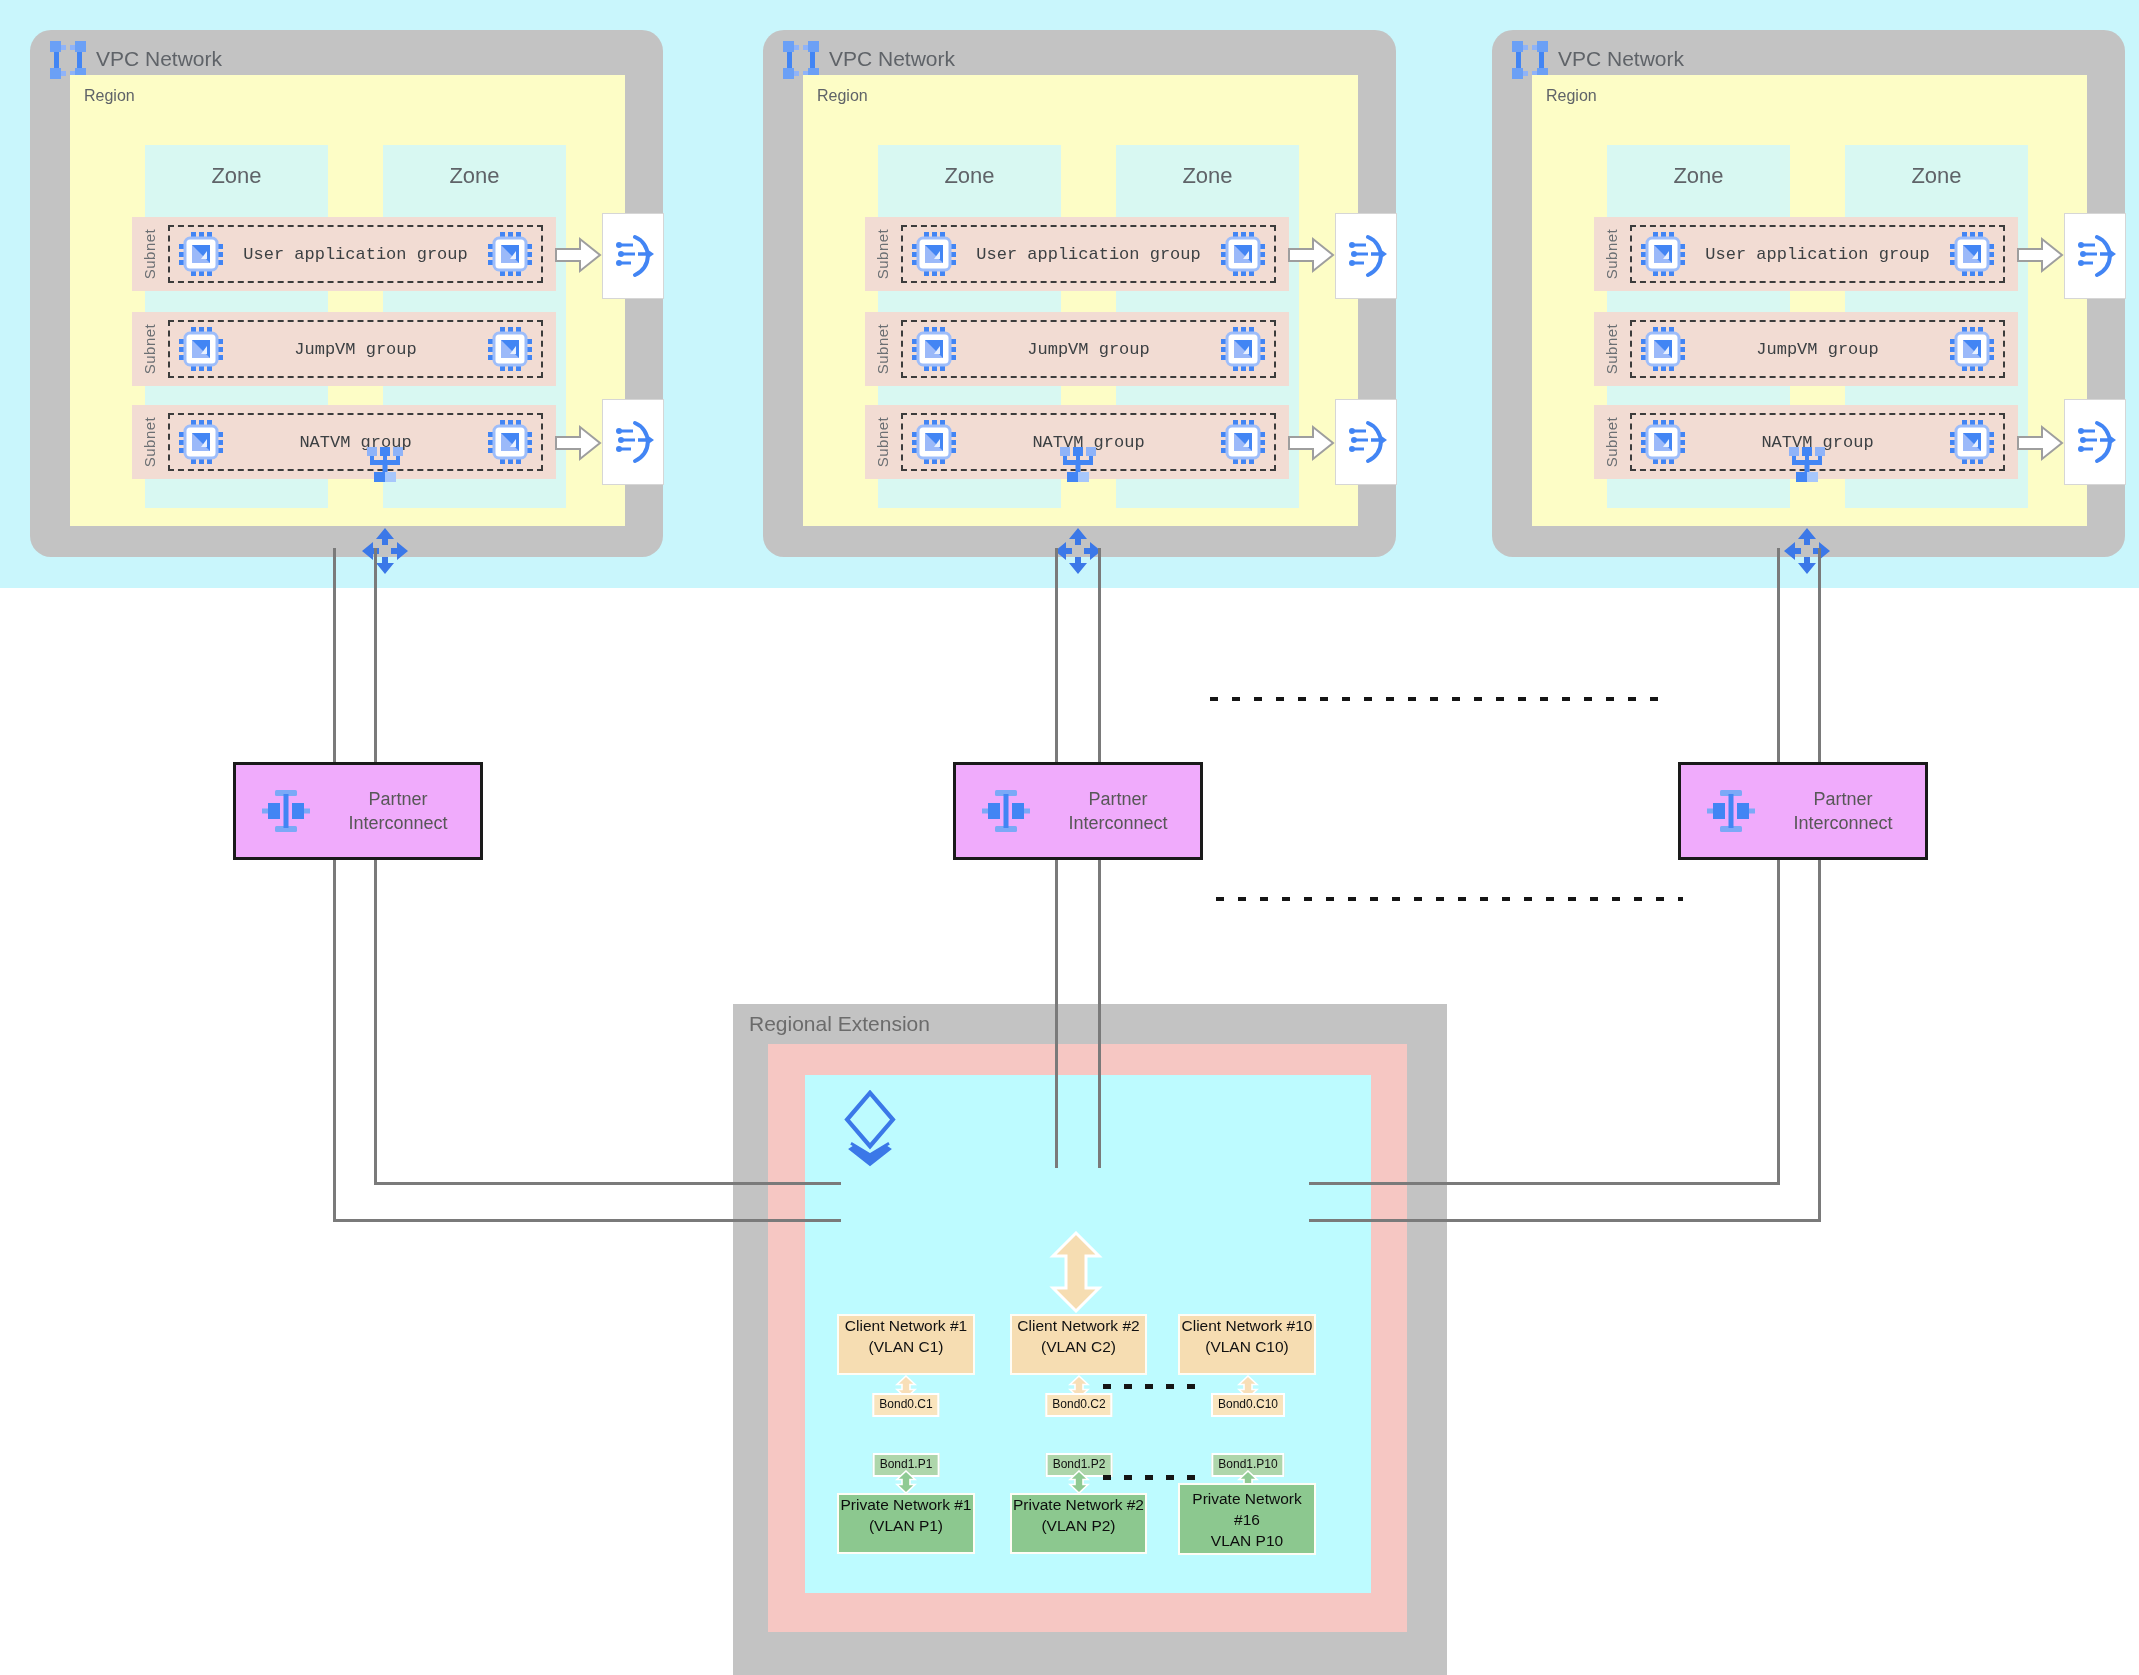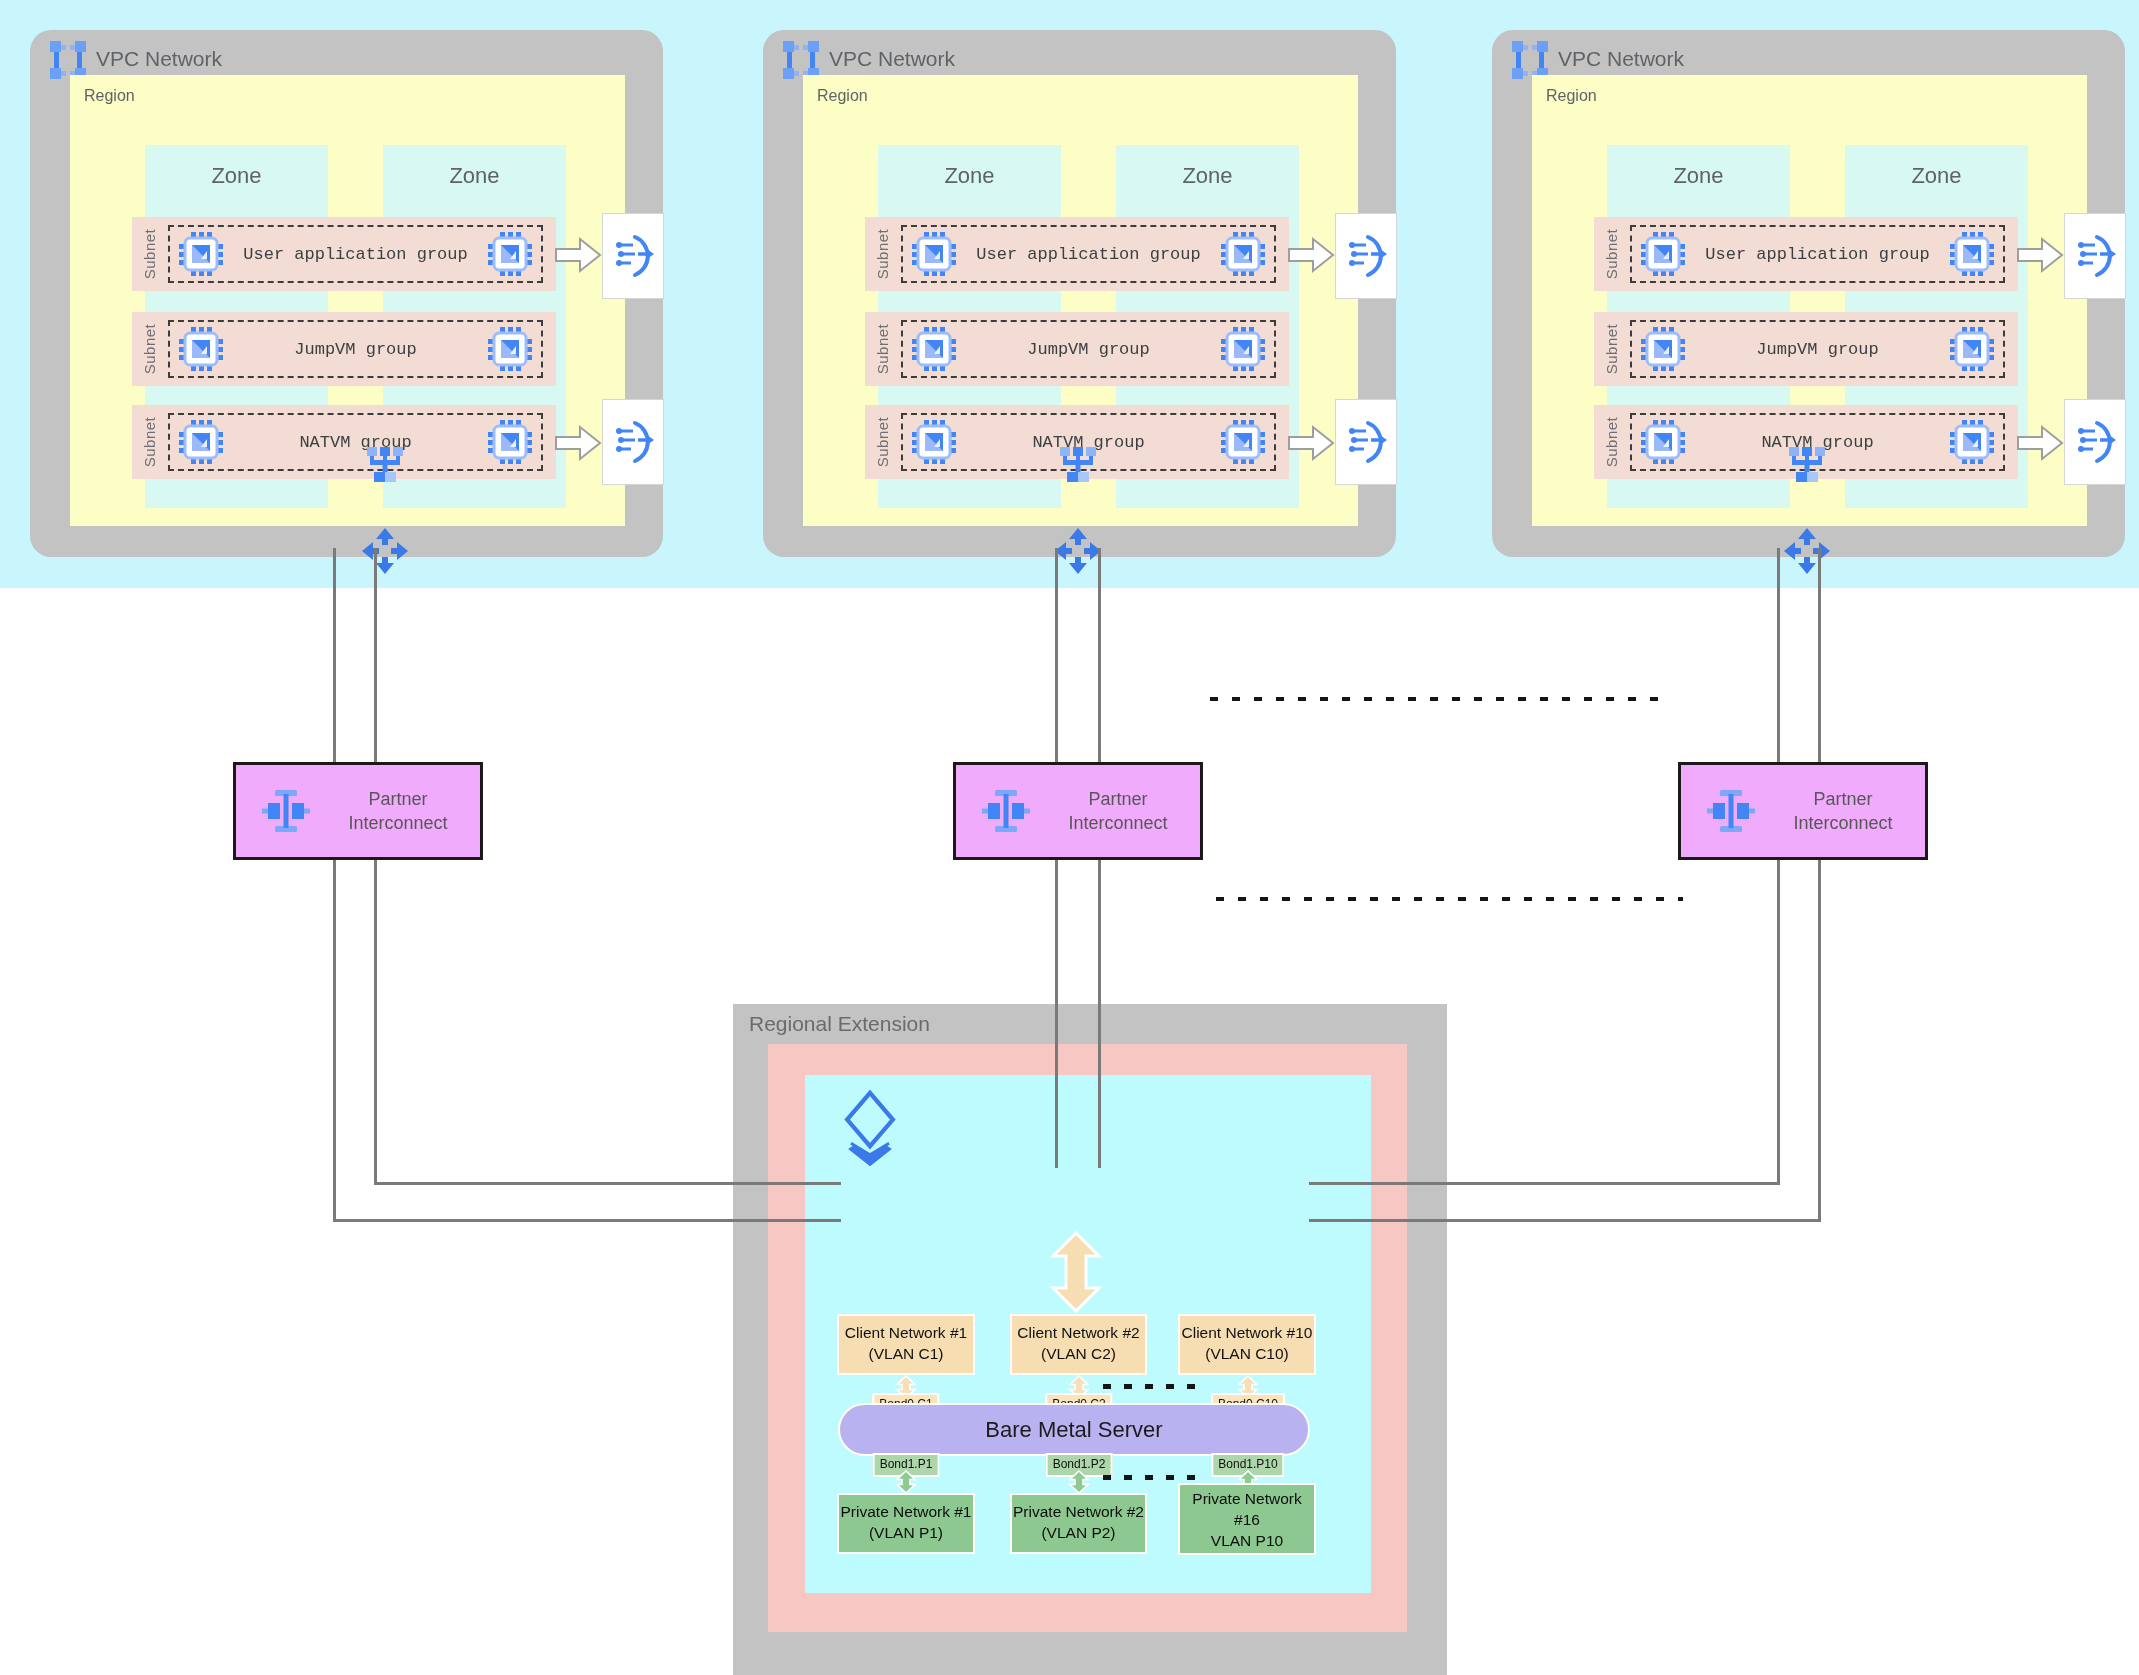--- a/index.html
+++ b/index.html
@@ -56,21 +56,21 @@
   .re-gray{left:733px;top:1004px;width:714px;height:671px;background:#c3c3c3;}
   .re-title{left:749px;top:1012px;font-size:21px;color:#6b6b6b;}
   .re-pink{left:768px;top:1044px;width:639px;height:588px;background:#f6c7c3;}
   .re-cyan{left:805px;top:1075px;width:566px;height:518px;background:#bdfbff;}
   .diamond-icon{left:838px;top:1090px;width:64px;height:80px;}
   .vrf{left:841px;top:1168px;width:468px;height:62px;background:#f6ddb2;border:2px solid #fffdf5;box-sizing:border-box;}
   .vrf-label{left:0;top:50%;width:100%;transform:translateY(-50%);text-align:center;font-size:21px;color:#202124;}
   .big-arrow{left:1047px;top:1231px;width:58px;height:82px;}
   .cnet{top:1314px;height:61px;background:#f6ddb2;border:2px solid #fffdf5;box-sizing:border-box;text-align:center;color:#111;}
   .cnet.c1{left:837px;width:138px;} .cnet.c2{left:1010px;width:137px;} .cnet.c3{left:1178px;width:138px;}
-  .cnet .nm,.pnet .nm{display:block;margin-top:7px;font-size:15.5px;line-height:1.35;}
+  .cnet .nm,.pnet .nm{display:block;font-size:15.5px;line-height:1.35;}
   .cnet .vl,.pnet .vl{display:block;font-size:15.5px;line-height:1.35;}
   .sm-arrow{width:22px;height:24px;}
   .bond{height:20px;padding:0 5px;border:2px solid #ffffff;font-size:12px;line-height:19px;color:#111;transform:translateX(-50%);white-space:nowrap;}
   .bond.b0{background:#f9e4bd;top:1393px;}
   .bond.bn1{background:#aed6ab;top:1453px;}
   .pill{left:838px;top:1403px;width:472px;height:53px;background:#b8b3f0;border:2px solid #fffdf5;border-radius:29px;box-sizing:border-box;}
   .pill-label{left:0;top:50%;width:100%;transform:translateY(-50%);text-align:center;font-size:22px;color:#1b1b1b;}
   .pnet{background:#8cc88f;border:2px solid #fffdf5;box-sizing:border-box;text-align:center;color:#0d0d0d;}
   .pnet.p1{left:837px;top:1493px;width:138px;height:61px;}
   .pnet.p2{left:1010px;top:1493px;width:137px;height:61px;}
@@ -476,23 +476,20 @@
     </svg>
   <svg class="abs sm-arrow" style="left:1237px;top:1375px" viewBox="0 0 22 24">
       <use href="#ic-vdouble-sm-o"></use>
     </svg>
   <div class="abs dots-sm" style="left:1103px;top:1384px;width:93px"></div>
 
   <div class="abs bond b0" style="left:906px">Bond0.C1</div>
   <div class="abs bond b0" style="left:1079px">Bond0.C2</div>
   <div class="abs bond b0" style="left:1248px">Bond0.C10</div>
 
-  <div class="abs pill">
-    <div class="abs pill-label">Bare Metal Server</div>
-  </div>
 
   <div class="abs bond bn1" style="left:906px">Bond1.P1</div>
   <div class="abs bond bn1" style="left:1079px">Bond1.P2</div>
   <div class="abs bond bn1" style="left:1248px">Bond1.P10</div>
 
   <svg class="abs sm-arrow" style="left:895px;top:1470px" viewBox="0 0 22 24">
       <use href="#ic-vdouble-sm-g"></use>
     </svg>
   <svg class="abs sm-arrow" style="left:1068px;top:1470px" viewBox="0 0 22 24">
       <use href="#ic-vdouble-sm-g"></use>

